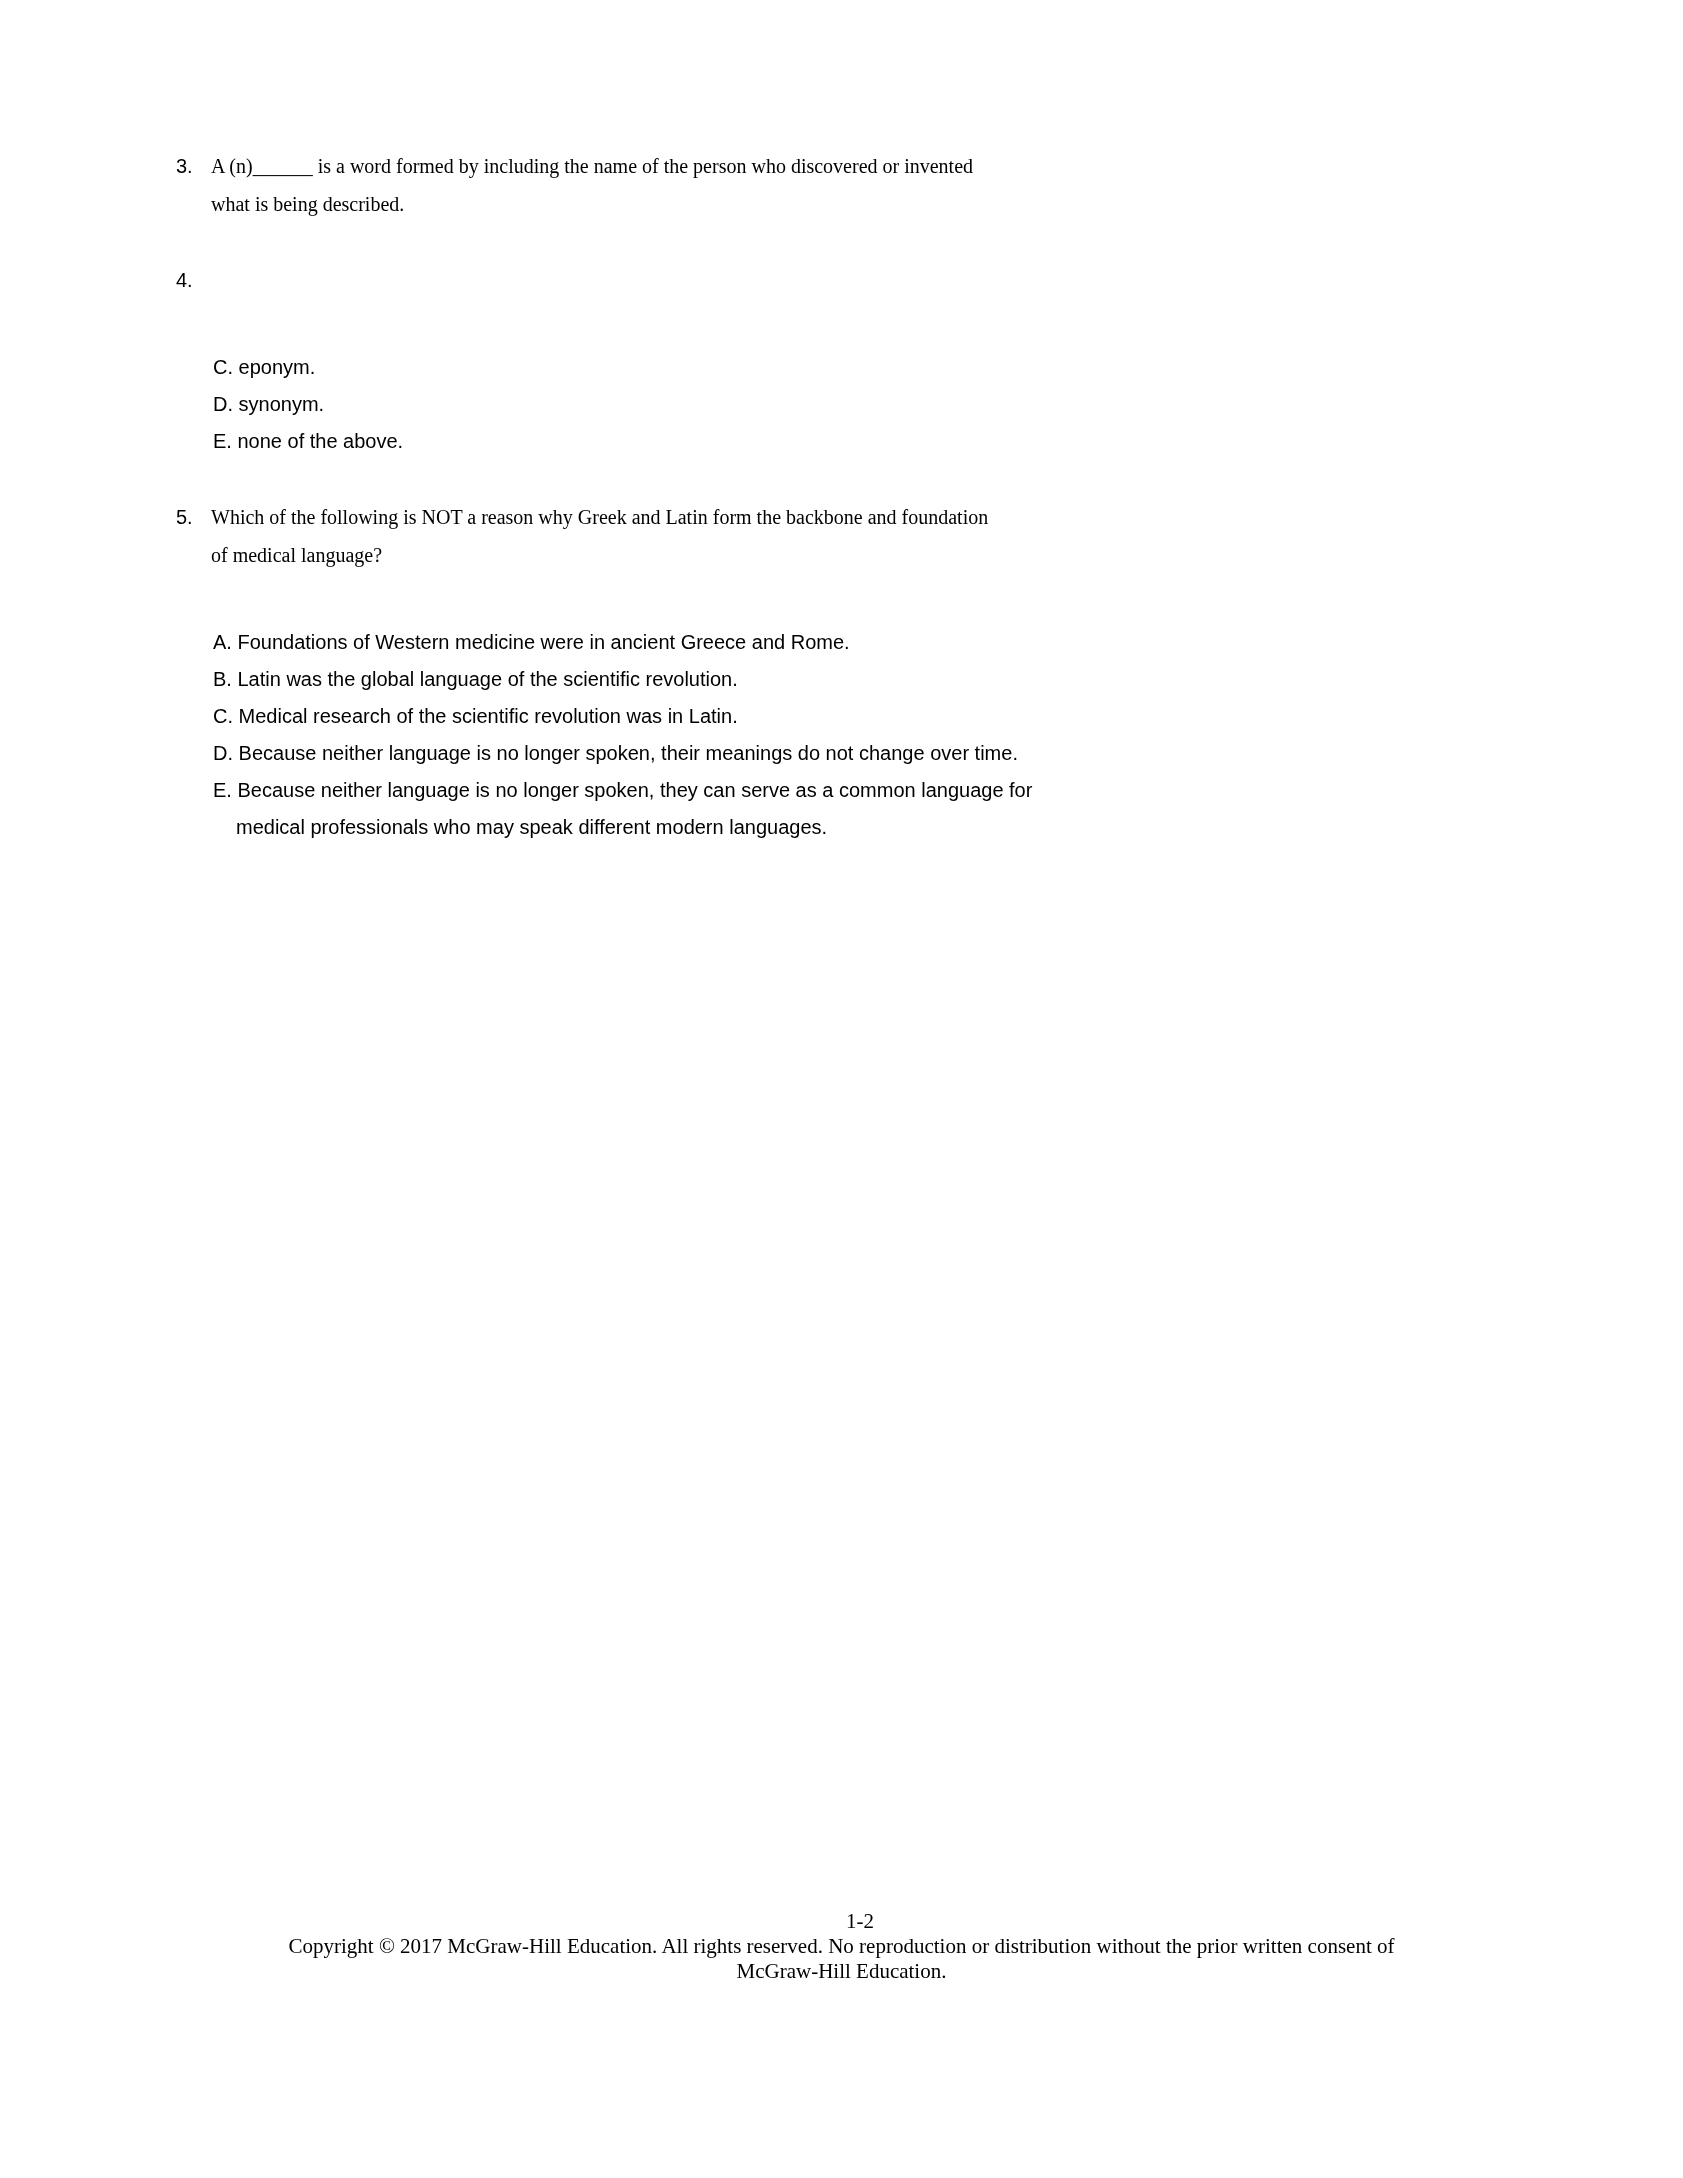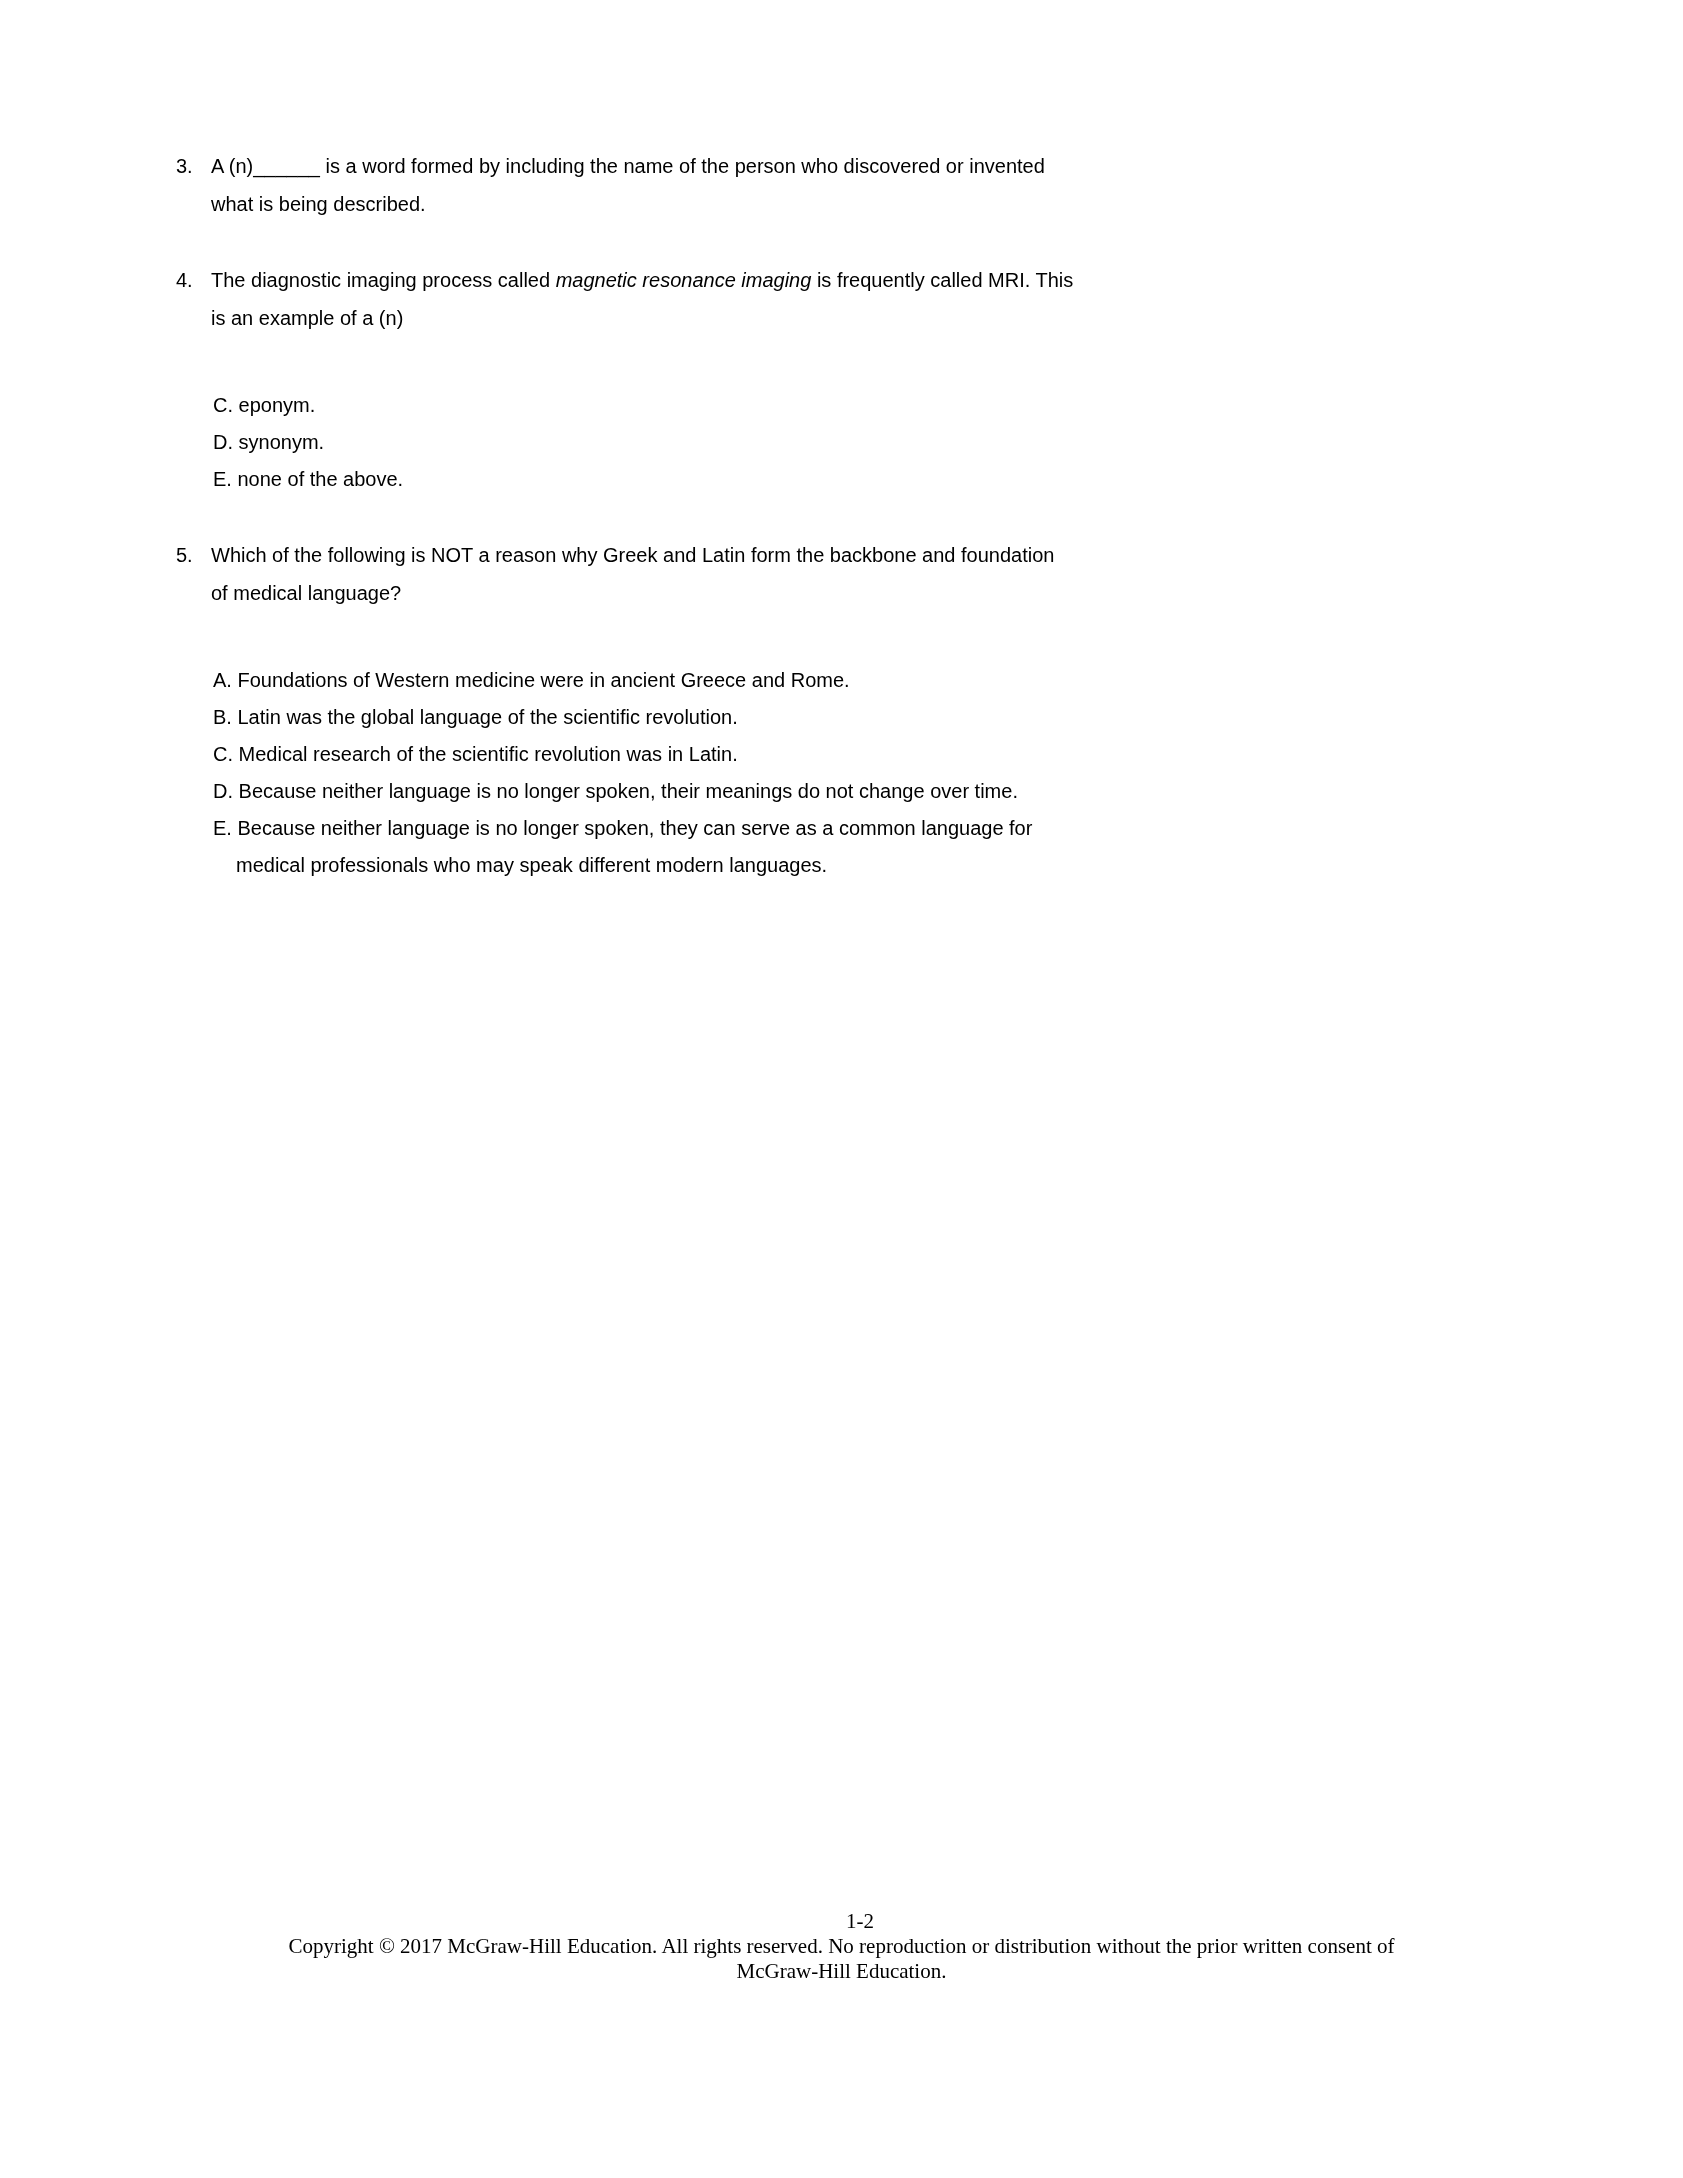--- a/index.html
+++ b/index.html
@@ -29,20 +29,21 @@
 
   .q-num {
     width: 35px;
     flex-shrink: 0;
     line-height: 38px;
   }
 
   .q-text {
     line-height: 38px;
     white-space: pre-line;
+    font-family: Liberation Serif, serif;
   }
 
   .q-text em { font-style: italic; }
 
   .options {
     margin-top: 50px;
     padding-left: 37px;
   }
 
   .option {
@@ -76,22 +77,20 @@
       <div class="q-head">
         <span class="q-num">3.</span>
         <div class="q-text">A (n)______ is a word formed by including the name of the person who discovered or invented
 what is being described.</div>
       </div>
     </div>
 
     <div class="question">
       <div class="q-head">
         <span class="q-num">4.</span>
-        <div class="q-text"><span>The diagnostic imaging process called </span><em>magnetic resonance imaging</em><span> is frequently called MRI. This
-is an example of a (n)</span></div>
       </div>
       <div class="options">
         <div class="option">C. eponym.</div>
         <div class="option">D. synonym.</div>
         <div class="option">E. none of the above.</div>
       </div>
     </div>
 
     <div class="question">
       <div class="q-head">

